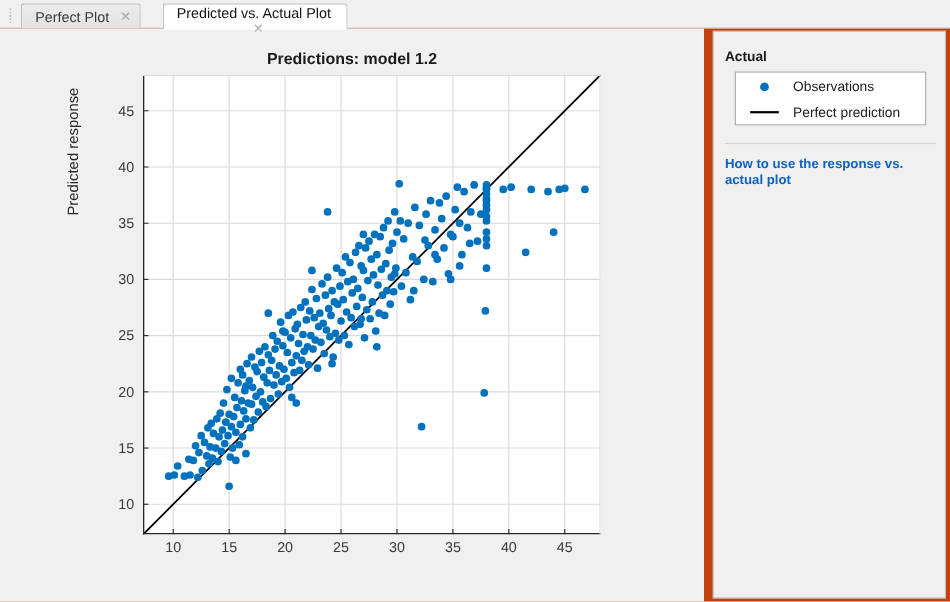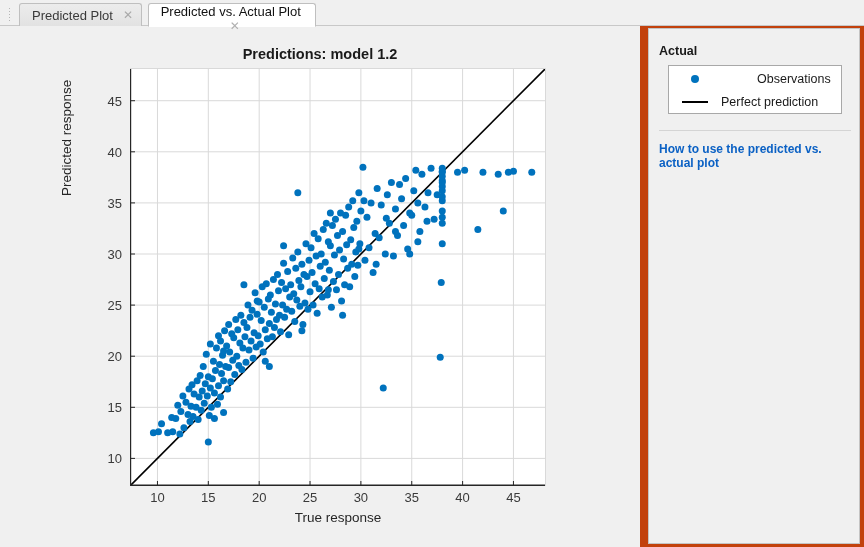--- a/index.html
+++ b/index.html
@@ -176,21 +176,21 @@
     box-sizing: border-box;
   }
   .legend-row {
     position: absolute;
     left: 0;
     height: 24px;
     width: 100%;
     display: flex;
     align-items: center;
   }
-  .legend-row.r0 { top: 1px; gap: 36px; }
+  .legend-row.r0 { top: 1px; }
   .legend-row.r1 { top: 24px; }
   .legend-key {
     width: 52px;
     display: flex;
     align-items: center;
     justify-content: center;
   }
   .key-dot {
     width: 8px; height: 8px;
     border-radius: 50%;
@@ -220,21 +220,21 @@
   }
 </style>
 </head>
 <body>
 
 <div id="tabbar">
   <div id="tab-grip">
     <div class="dots"></div>
   </div>
   <div class="tab inactive" id="tab-0" style="left: 19px;">
-    <span class="tab-label">Predicted Plot</span>
+    <span class="tab-label">Perfect Plot</span>
     <span class="tab-close">✕</span>
   </div>
   <div class="tab active" id="tab-1" style="left: 147.625px; flex-direction: column;">
     <span class="tab-label">Predicted vs. Actual Plot</span>
     <span class="tab-close">✕</span>
   </div>
 </div>
 
 <div id="content">
 
@@ -581,21 +581,20 @@
         <div class="tick-y" style="top: 432.406px;">10</div>
         <div class="tick-y" style="top: 381.306px;">15</div>
         <div class="tick-y" style="top: 330.205px;">20</div>
         <div class="tick-y" style="top: 279.105px;">25</div>
         <div class="tick-y" style="top: 228.005px;">30</div>
         <div class="tick-y" style="top: 176.905px;">35</div>
         <div class="tick-y" style="top: 125.804px;">40</div>
         <div class="tick-y" style="top: 74.7042px;">45</div>
       </div>
 
-    <div id="xlabel">True response</div>
   </div>
 
   <div id="side-panel">
     <div id="legend-heading">Actual</div>
 
     <div id="legend-box">
       <div class="legend-row r0">
         <span class="legend-key">
           <span class="key-dot" id="key-dot" style="background: rgb(0, 114, 189);"></span>
         </span>
@@ -604,16 +603,16 @@
       <div class="legend-row r1">
         <span class="legend-key">
           <span class="key-line" id="key-line" style="background: rgb(0, 0, 0);"></span>
         </span>
         <span class="legend-text">Perfect prediction</span>
       </div>
     </div>
 
     <div id="panel-divider"></div>
 
-    <div id="help-link" style="color: rgb(11, 97, 196);">How to use the predicted vs. actual plot</div>
+    <div id="help-link" style="color: rgb(11, 97, 196);">How to use the response vs. actual plot</div>
   </div>
 
 </div>
 
 </body></html>

